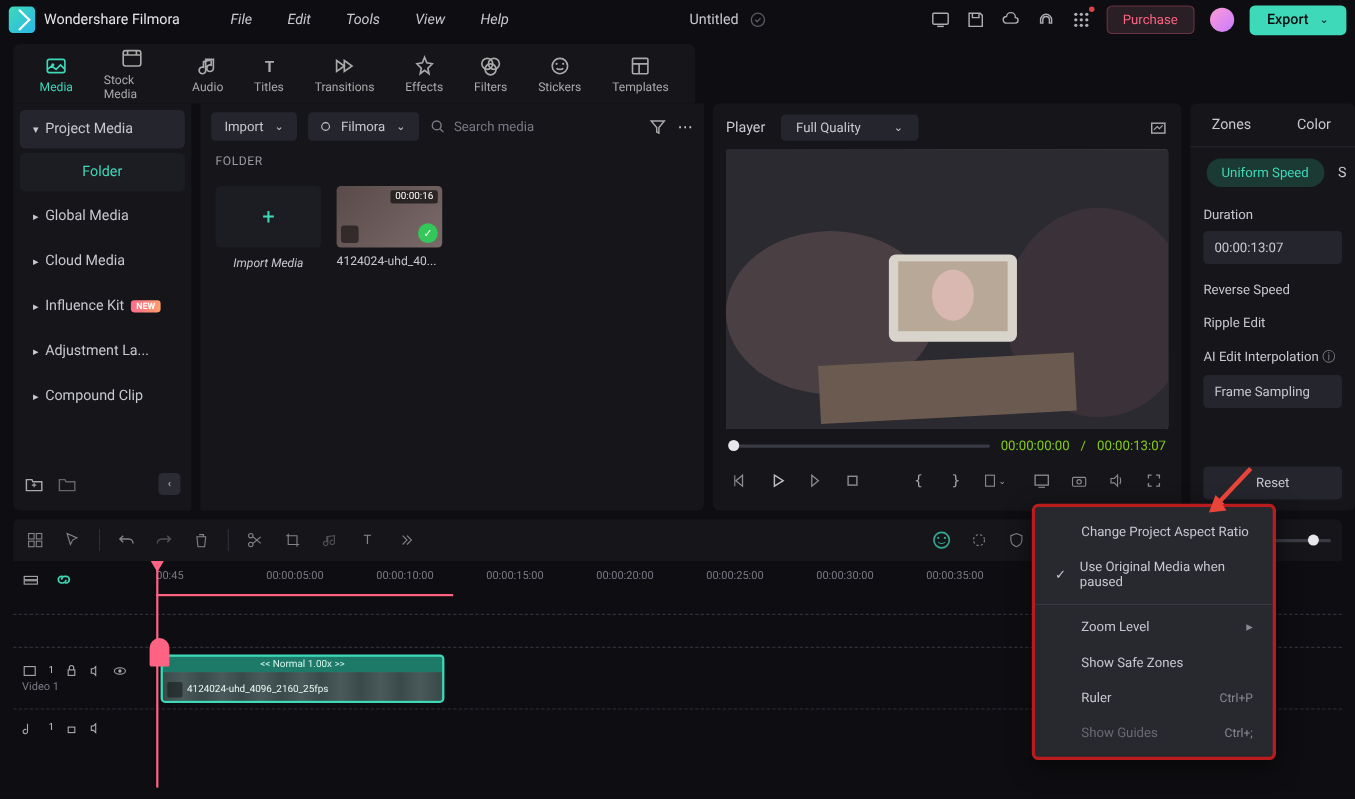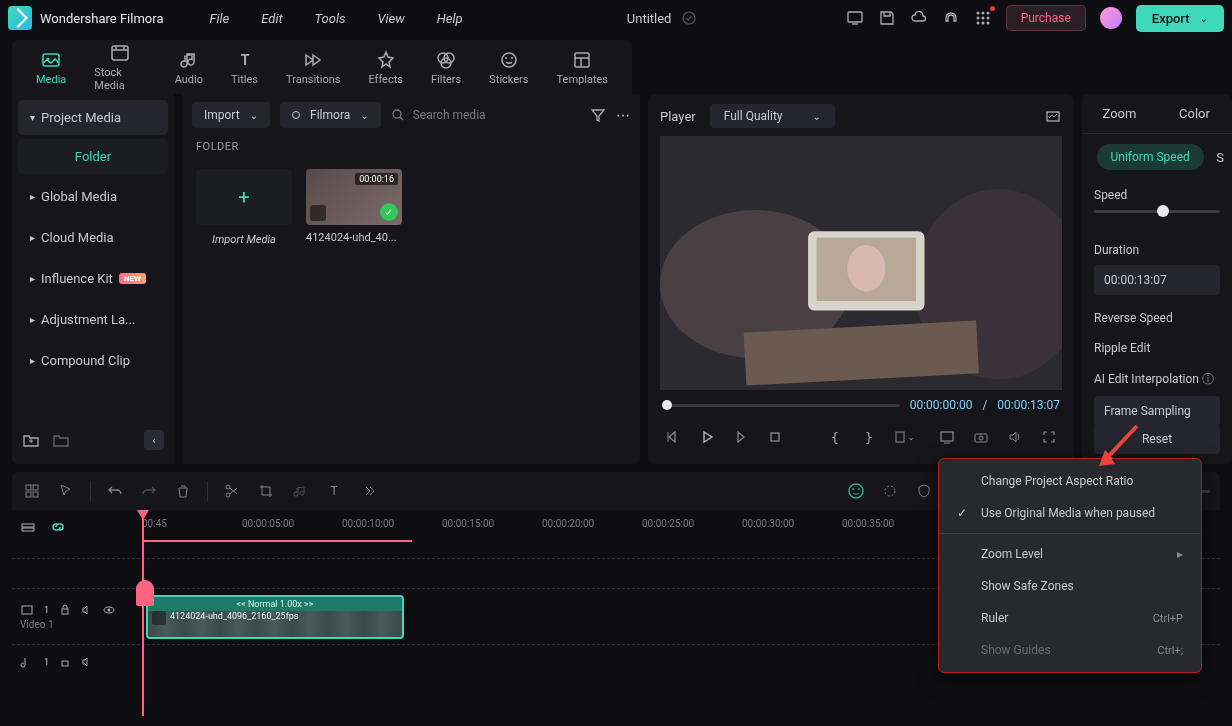--- a/index.html
+++ b/index.html
@@ -58,21 +58,21 @@
 
 
 .player { width: 426px; background: #15151a; border-radius: 6px; padding: 10px 12px; display: flex; flex-direction: column; }
 .player-header { display: flex; align-items: center; gap: 14px; margin-bottom: 8px; }
 .quality-drop { background: #25252e; border-radius: 4px; padding: 5px 14px; display: flex; align-items: center; gap: 30px; font-size: 12px; cursor: pointer; }
 .player-header-right { margin-left: auto; }
 .video-area { flex: 1; background: linear-gradient(160deg, #3a3a42 0%, #6a5a58 40%, #8a7a70 100%); border-radius: 2px; position: relative; overflow: hidden; }
 .timebar { display: flex; align-items: center; gap: 10px; padding: 8px 2px; }
 .progress { flex: 1; height: 3px; background: #3a3a44; border-radius: 2px; position: relative; }
 .progress-dot { width: 10px; height: 10px; background: #e8e8ec; border-radius: 50%; position: absolute; left: 0; top: -4px; }
-.time-txt { font-size: 12px; color: #7dd3fc; }
+.time-txt { font-size: 12px; color: #84cc16; }
 .player-controls { display: flex; align-items: center; gap: 8px; padding: 4px 0; }
 .pc-btn { width: 26px; height: 26px; display: flex; align-items: center; justify-content: center; cursor: pointer; border-radius: 4px; opacity: 0.8; }
 .pc-group-right { margin-left: auto; display: flex; gap: 8px; }
 
 
 .right-panel { width: 150px; background: #15151a; border-radius: 6px; margin-right: 0; overflow: hidden; position: relative; }
 .rp-tabs { display: flex; border-bottom: 1px solid #25252e; }
 .rp-tab { flex: 1; text-align: center; padding: 12px 4px; cursor: pointer; font-size: 13px; color: #c8c8d0;}
 .rp-subtab { background: #1c3a34; color: #3dd9b8; margin: 10px auto; padding: 6px 14px; border-radius: 14px; display: inline-block; font-size: 12px; }
 .rp-subtab-row { display: flex; padding: 0 8px; gap: 6px; align-items: center; }
@@ -100,28 +100,28 @@
 .playhead { position: absolute; left: 130px; top: 0; bottom: 0; width: 2px; background: #ff6384; z-index: 5; }
 .playhead::before { content: ''; position: absolute; top: 0; left: -5px; width: 12px; height: 10px; background: #ff6384; clip-path: polygon(0 0, 100% 0, 50% 100%); }
 .razor-indicator { position: absolute; left: 124px; top: 70px; width: 18px; height: 26px; background: #ff6384; border-radius: 9px 9px 2px 2px; z-index: 6; }
 
 .track-row { height: 56px; display: flex; align-items: center; position: relative; border-top: 1px dashed #2e2e38; }
 .track-label { width: 130px; display: flex; flex-direction: column; padding: 4px 8px; gap: 2px; }
 .track-label-top { display: flex; gap: 10px; align-items: center; font-size: 11px; }
 .track-clips { flex: 1; position: relative; height: 100%; }
 .clip { position: absolute; left: 4px; top: 6px; height: 44px; width: 258px; background: #2aa88c; border: 2px solid #3dd9b8; border-radius: 4px; overflow: hidden; }
 .clip-header { height: 14px; background: #1e7a68; font-size: 9px; color: #d4f7ed; text-align: center; line-height: 14px; }
-.clip-body { height: 32px; background: repeating-linear-gradient(90deg, #3a4a4a 0px, #4a5a5a 18px, #3a4a4a 36px); display: flex; align-items: flex-start; padding-left: 4px; }
+.clip-body { height: 32px; background: repeating-linear-gradient(90deg, #3a4a4a 0px, #4a5a5a 18px, #3a4a4a 36px); display: flex; align-items: center; padding-left: 4px; }
 .clip-playicon { width: 14px; height: 14px; background: rgba(0,0,0,0.4); border-radius: 2px; }
 .clip-body-text { font-size: 9px; color: #e8f5f0; padding-left: 4px; }
 
 .audio-track { height: 34px; }
 
 
-.context-menu { position: absolute; top: 458px; left: 938px; width: 264px; background: #28282f; border: 1px solid #b91c1c; border-radius: 6px; box-shadow: 0 6px 20px rgba(0,0,0,0.5); padding: 6px 0; z-index: 100; }
+.context-menu { position: absolute; top: 458px; left: 938px; width: 222px; background: #28282f; border: 3px solid #b91c1c; border-radius: 6px; box-shadow: 0 6px 20px rgba(0,0,0,0.5); padding: 6px 0; z-index: 100; }
 .ctx-item { padding: 9px 18px; font-size: 12px; color: #c8c8d0; display: flex; align-items: center; gap: 10px; cursor: pointer; }
 .ctx-item.disabled { color: #6a6a74; }
 .ctx-sep { height: 1px; background: #3a3a44; margin: 4px 0; }
 .ctx-check { width: 14px; }
 .ctx-shortcut { margin-left: auto; color: #8a8a94; font-size: 11px; }
 .ctx-arrow { margin-left: auto; color: #8a8a94; }
 
 
 .arrow-annot { position: absolute; top: 420px; left: 1095px; z-index: 101; pointer-events: none; }
 
@@ -458,32 +458,26 @@
             <svg width="16" height="16" viewBox="0 0 16 16">
               <path d="M3 6V3h3M13 6V3h-3M3 10v3h3M13 10v3h-3" fill="none" stroke="#aaa" stroke-width="1.2"></path>
             </svg>
           </div>
       </div>
     </div>
   </div>
 
   <div class="right-panel">
     <div class="rp-tabs">
-      <div class="rp-tab">Zoom</div>
+      <div class="rp-tab">Zones</div>
       <div class="rp-tab">Color</div>
     </div>
     <div class="rp-subtab-row">
       <div class="rp-subtab">Uniform Speed</div>
       <span style="color:#c8c8d0;">S</span>
-    </div>
-    <div class="rp-section">
-      <div class="rp-label">Speed</div>
-      <div class="slider">
-          <div class="slider-thumb"></div>
-        </div>
     </div>
     <div class="rp-section">
       <div class="rp-label">Duration</div>
       <div class="value-box">00:00:13:07</div>
     </div>
     <div class="rp-section">
         <div>Reverse Speed</div>
       </div>
     <div class="rp-section">
         <div>Ripple Edit</div>

